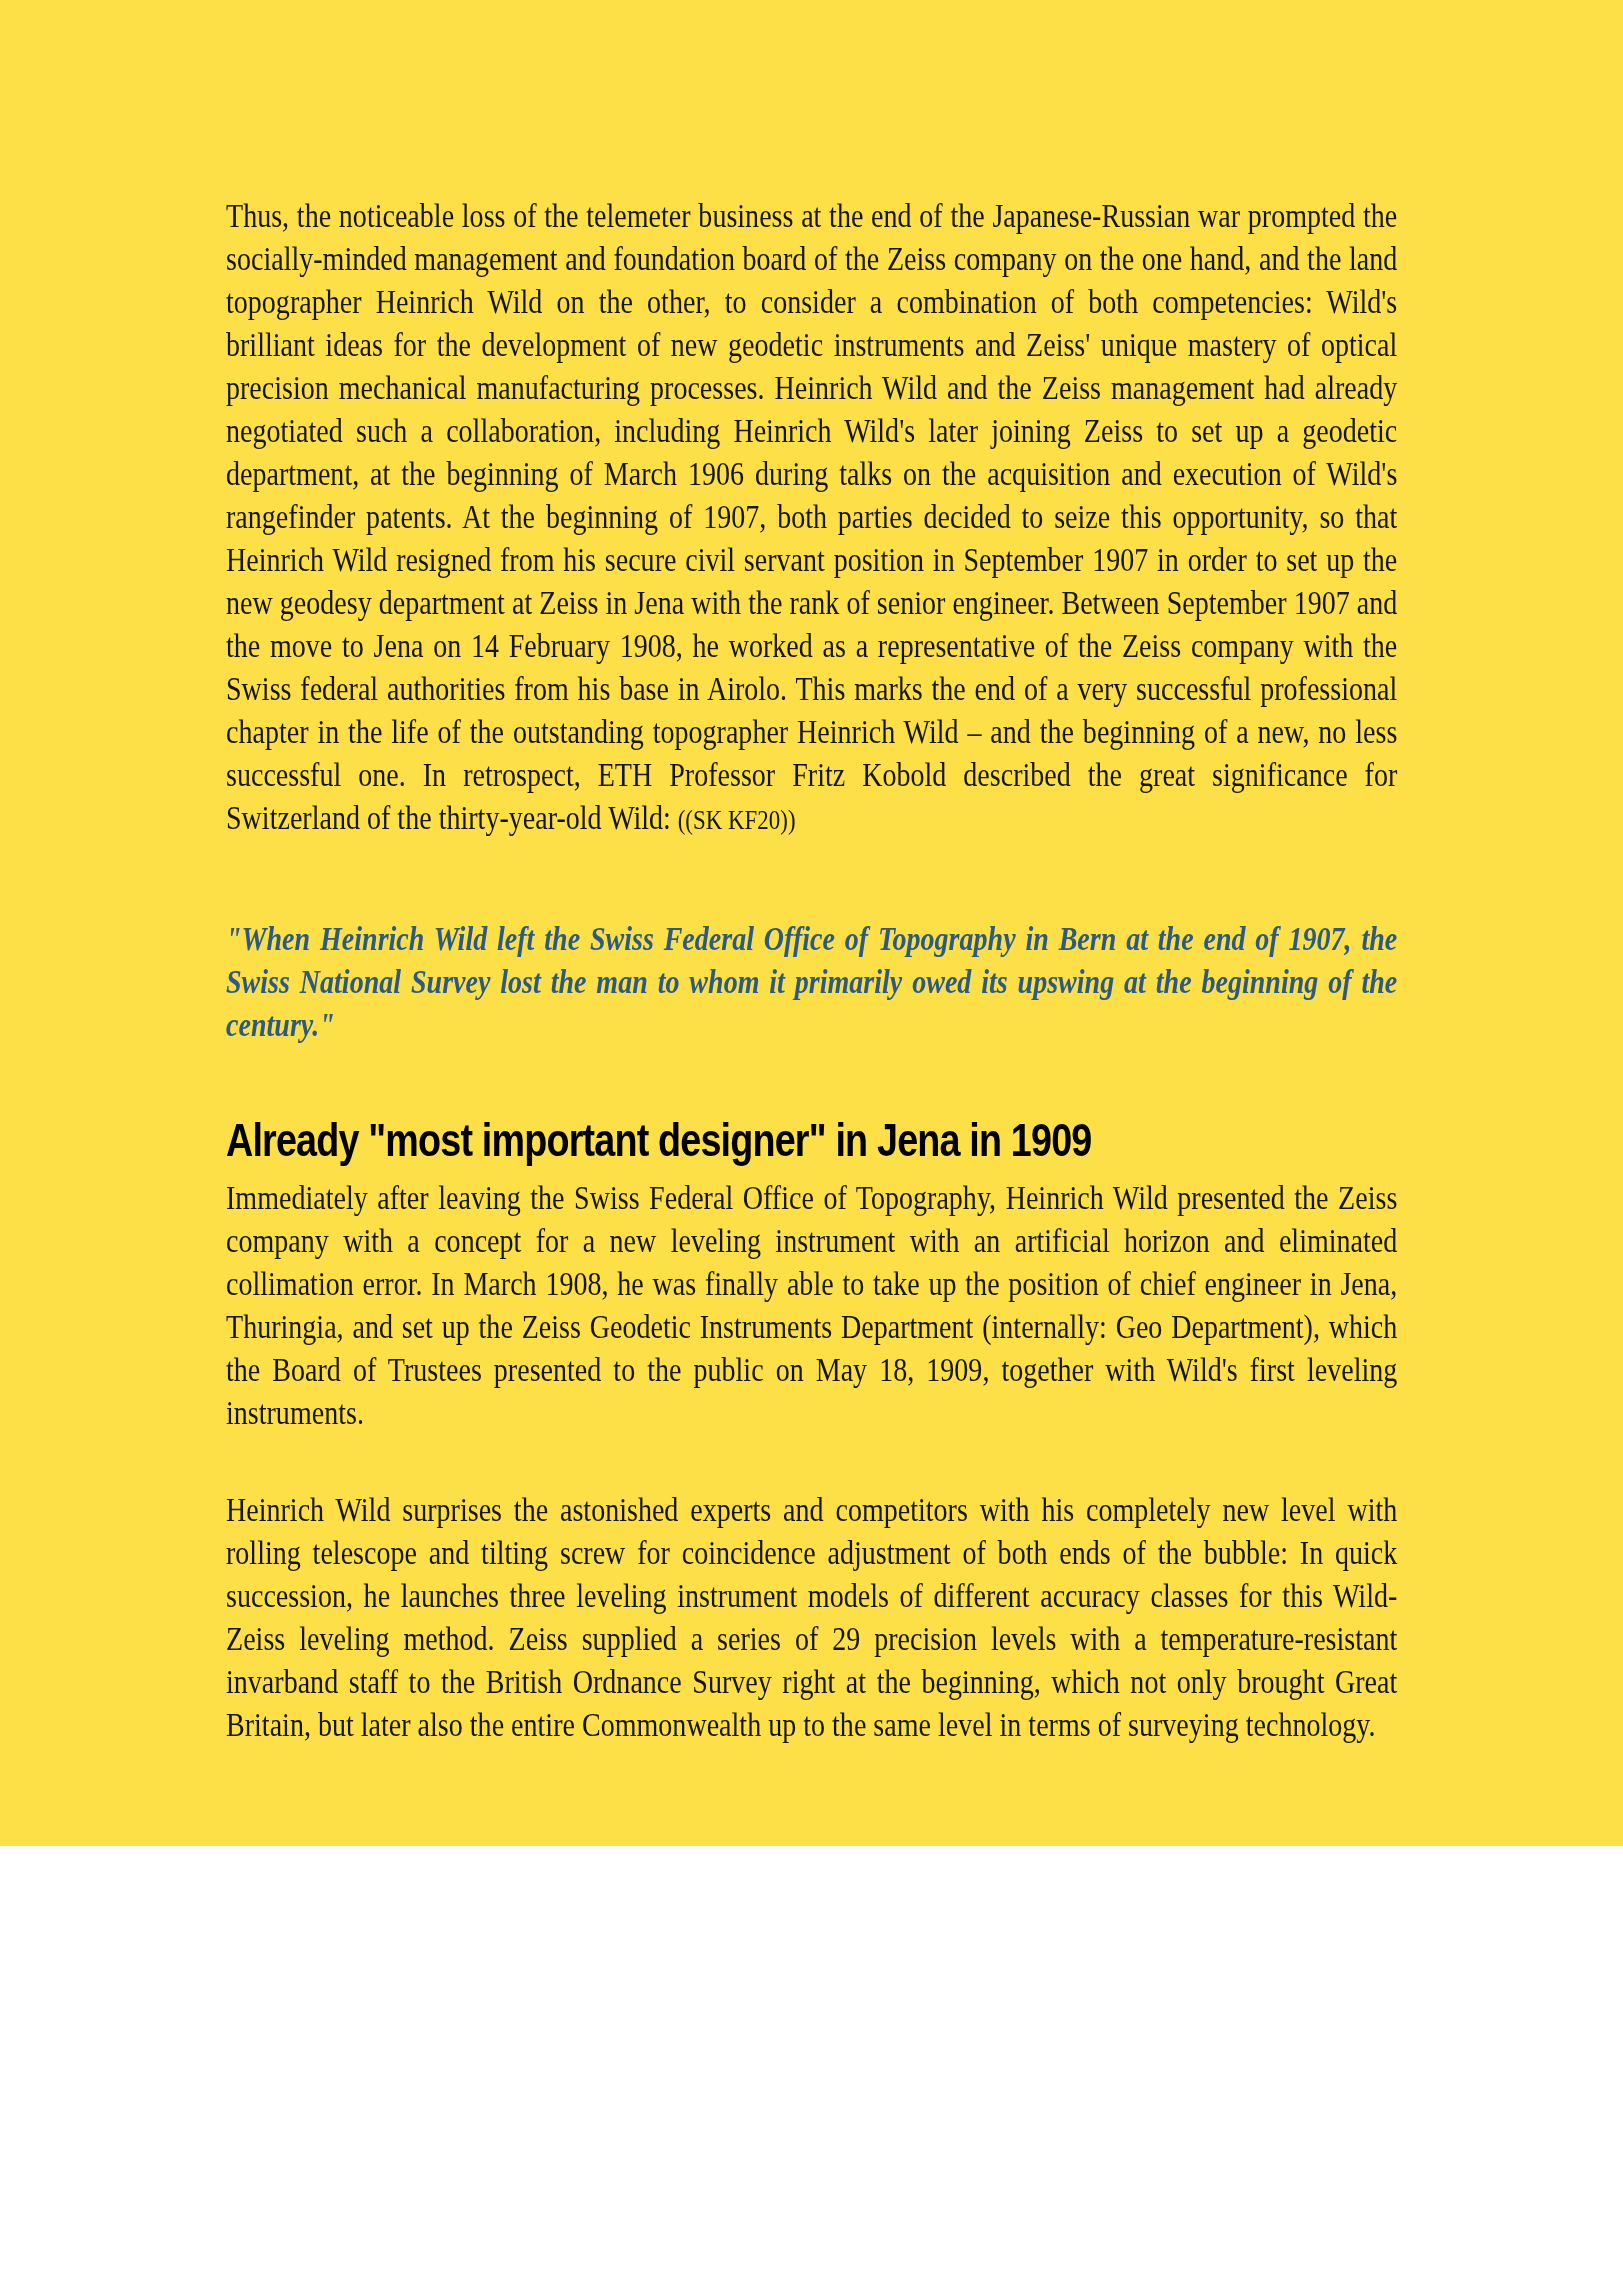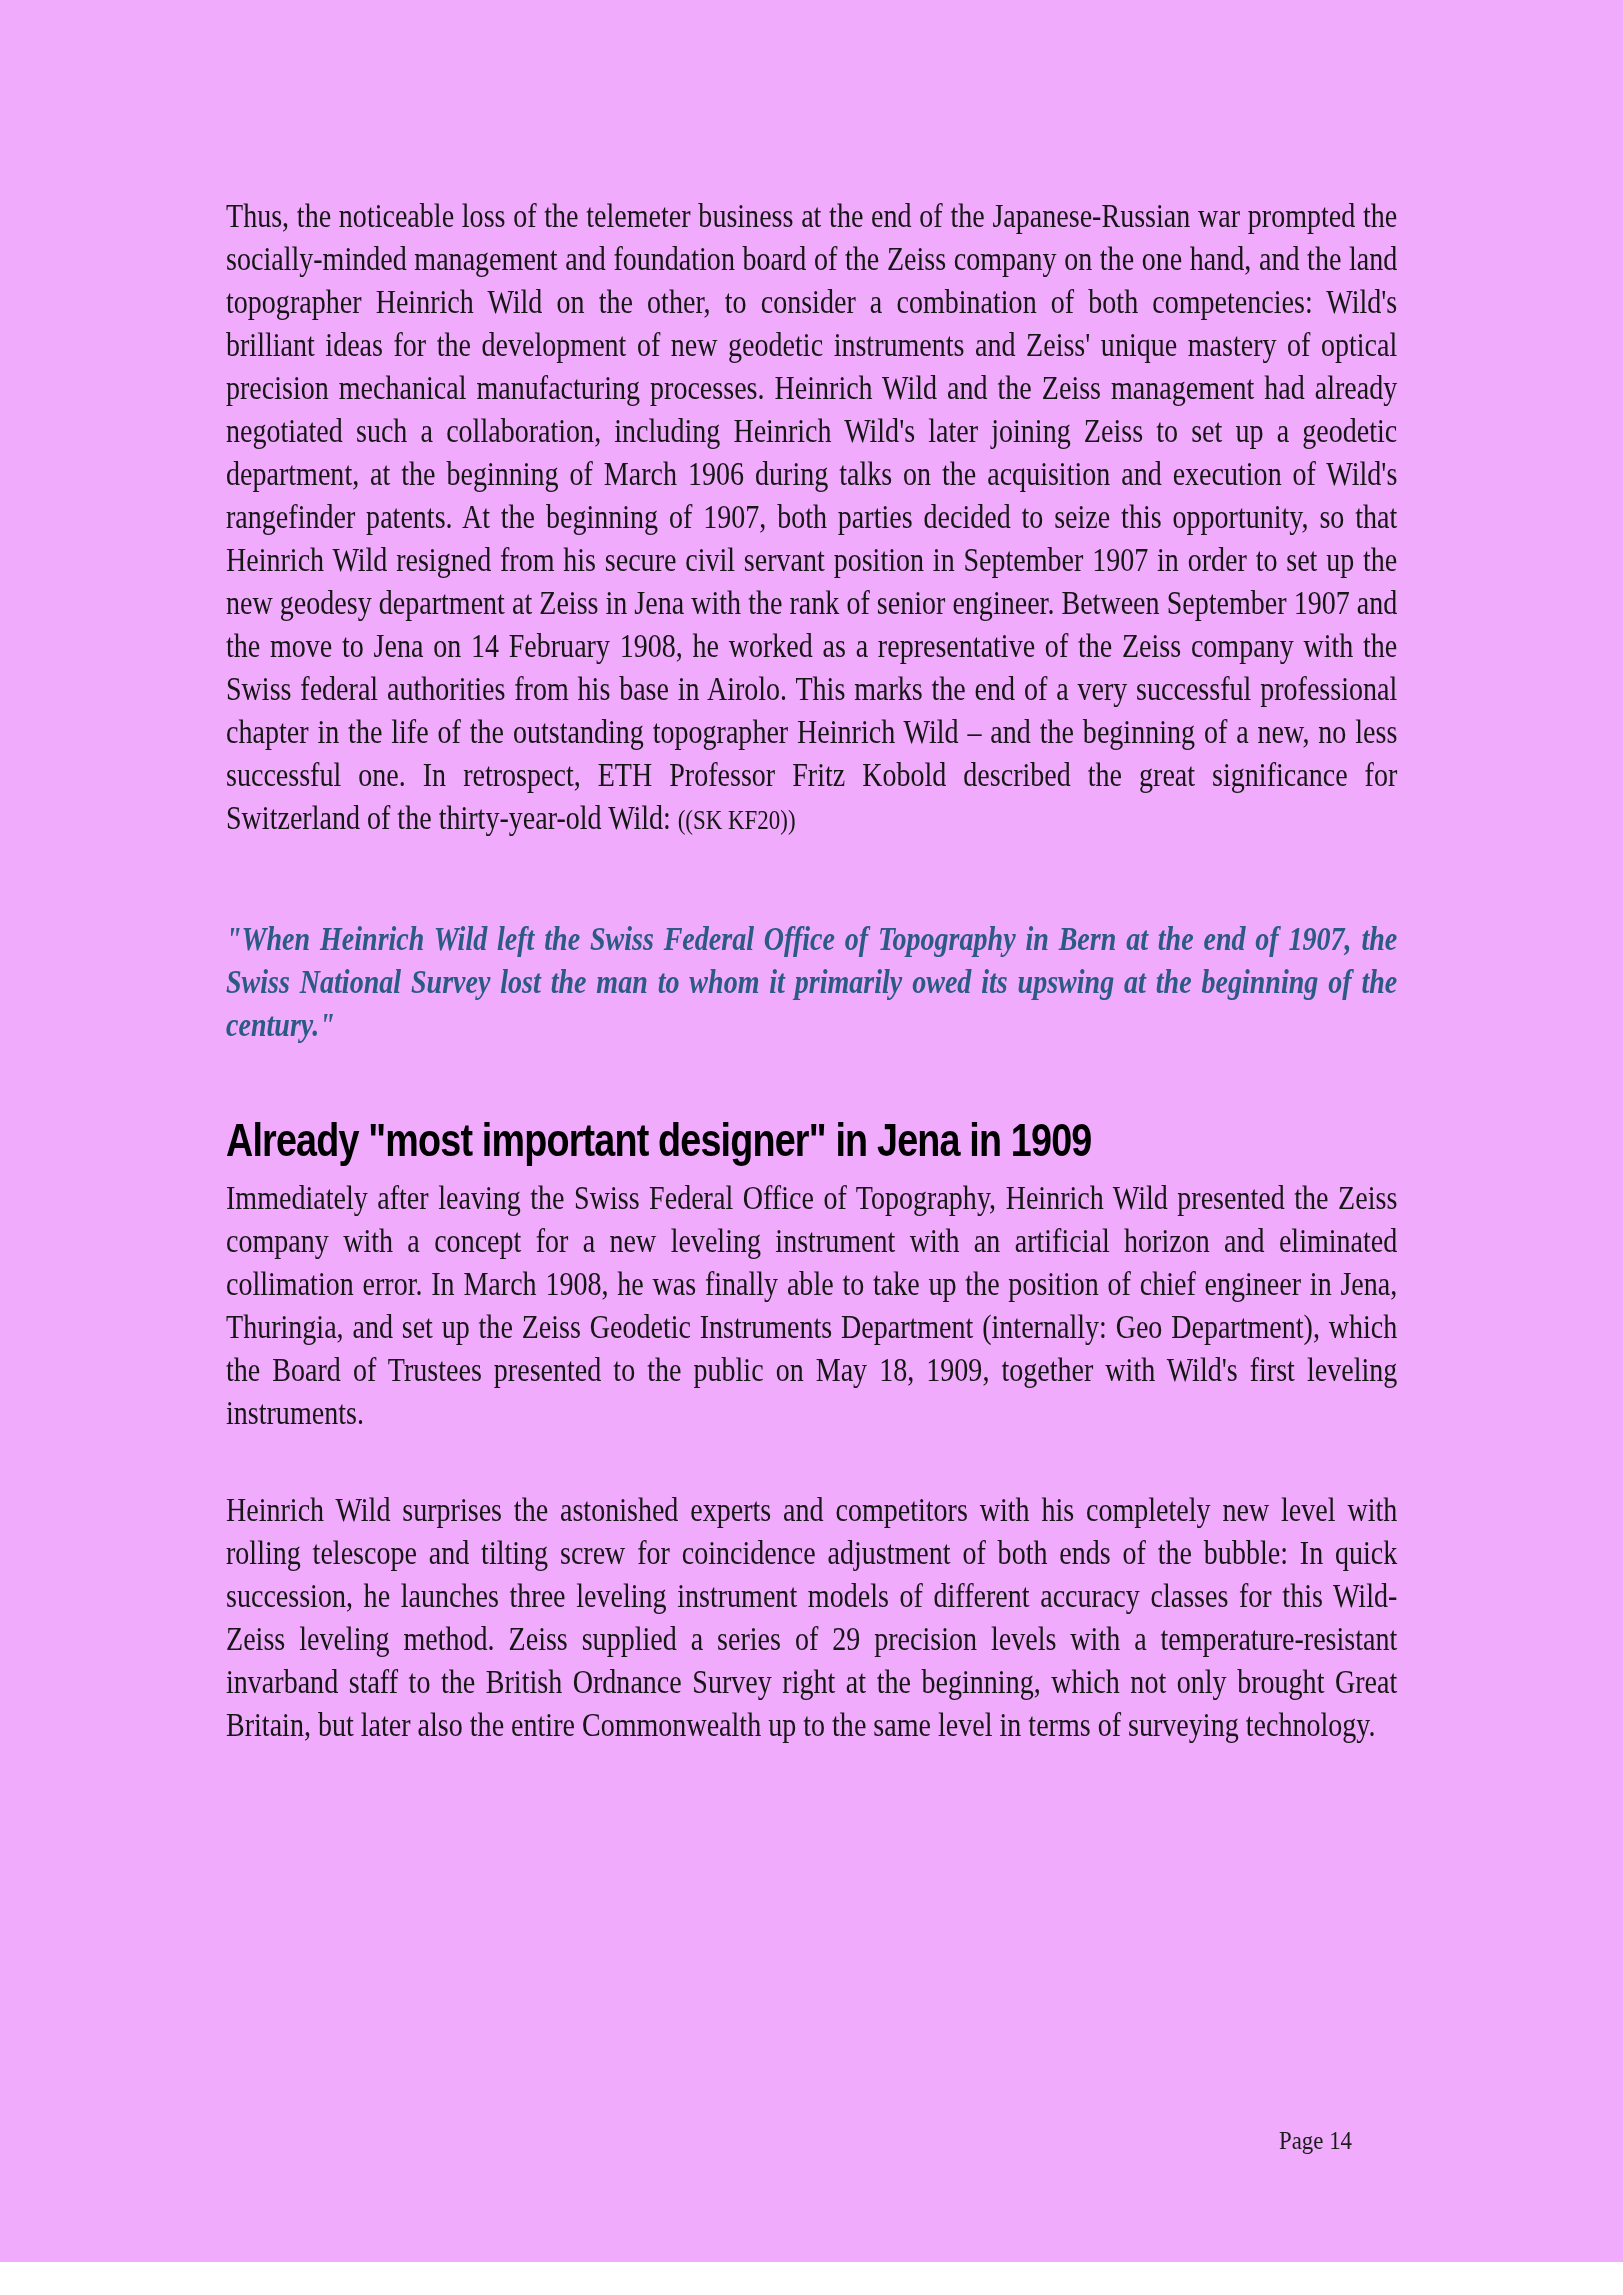--- a/index.html
+++ b/index.html
@@ -3,22 +3,22 @@
 <meta charset="utf-8">
 <style>
   html, body {
     margin: 0;
     padding: 0;
     background: #ffffff;
   }
   .page {
     position: relative;
     width: 1623px;
-    height: 2262px;
-    background: #f0abfc;
+    height: 1846px;
+    background: #fde047;
     font-family: "Liberation Serif", serif;
     color: #161616;
     overflow: hidden;
   }
   .content {
     position: absolute;
     left: 226px;
     top: 195px;
   }
   

